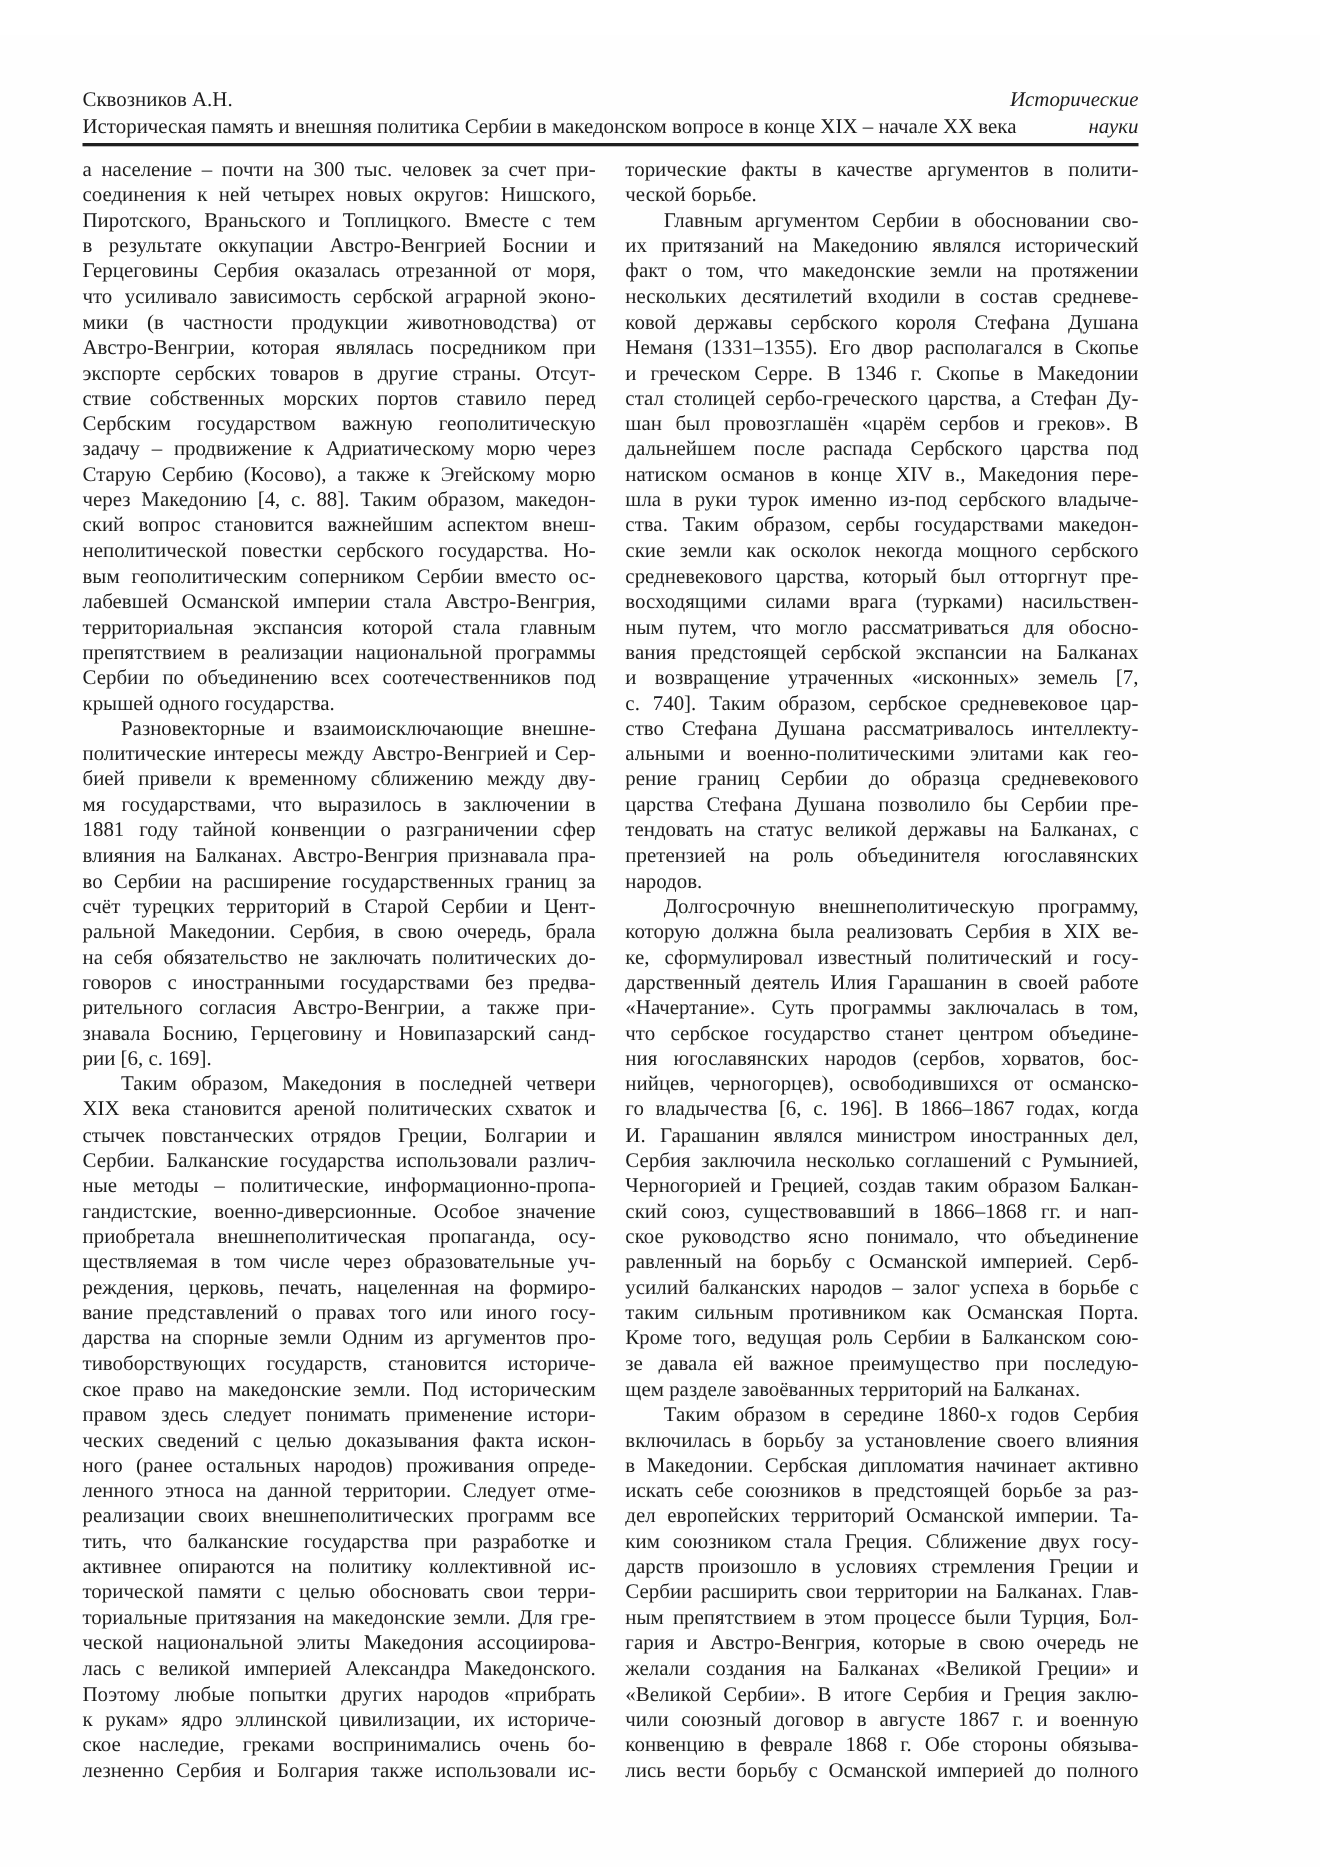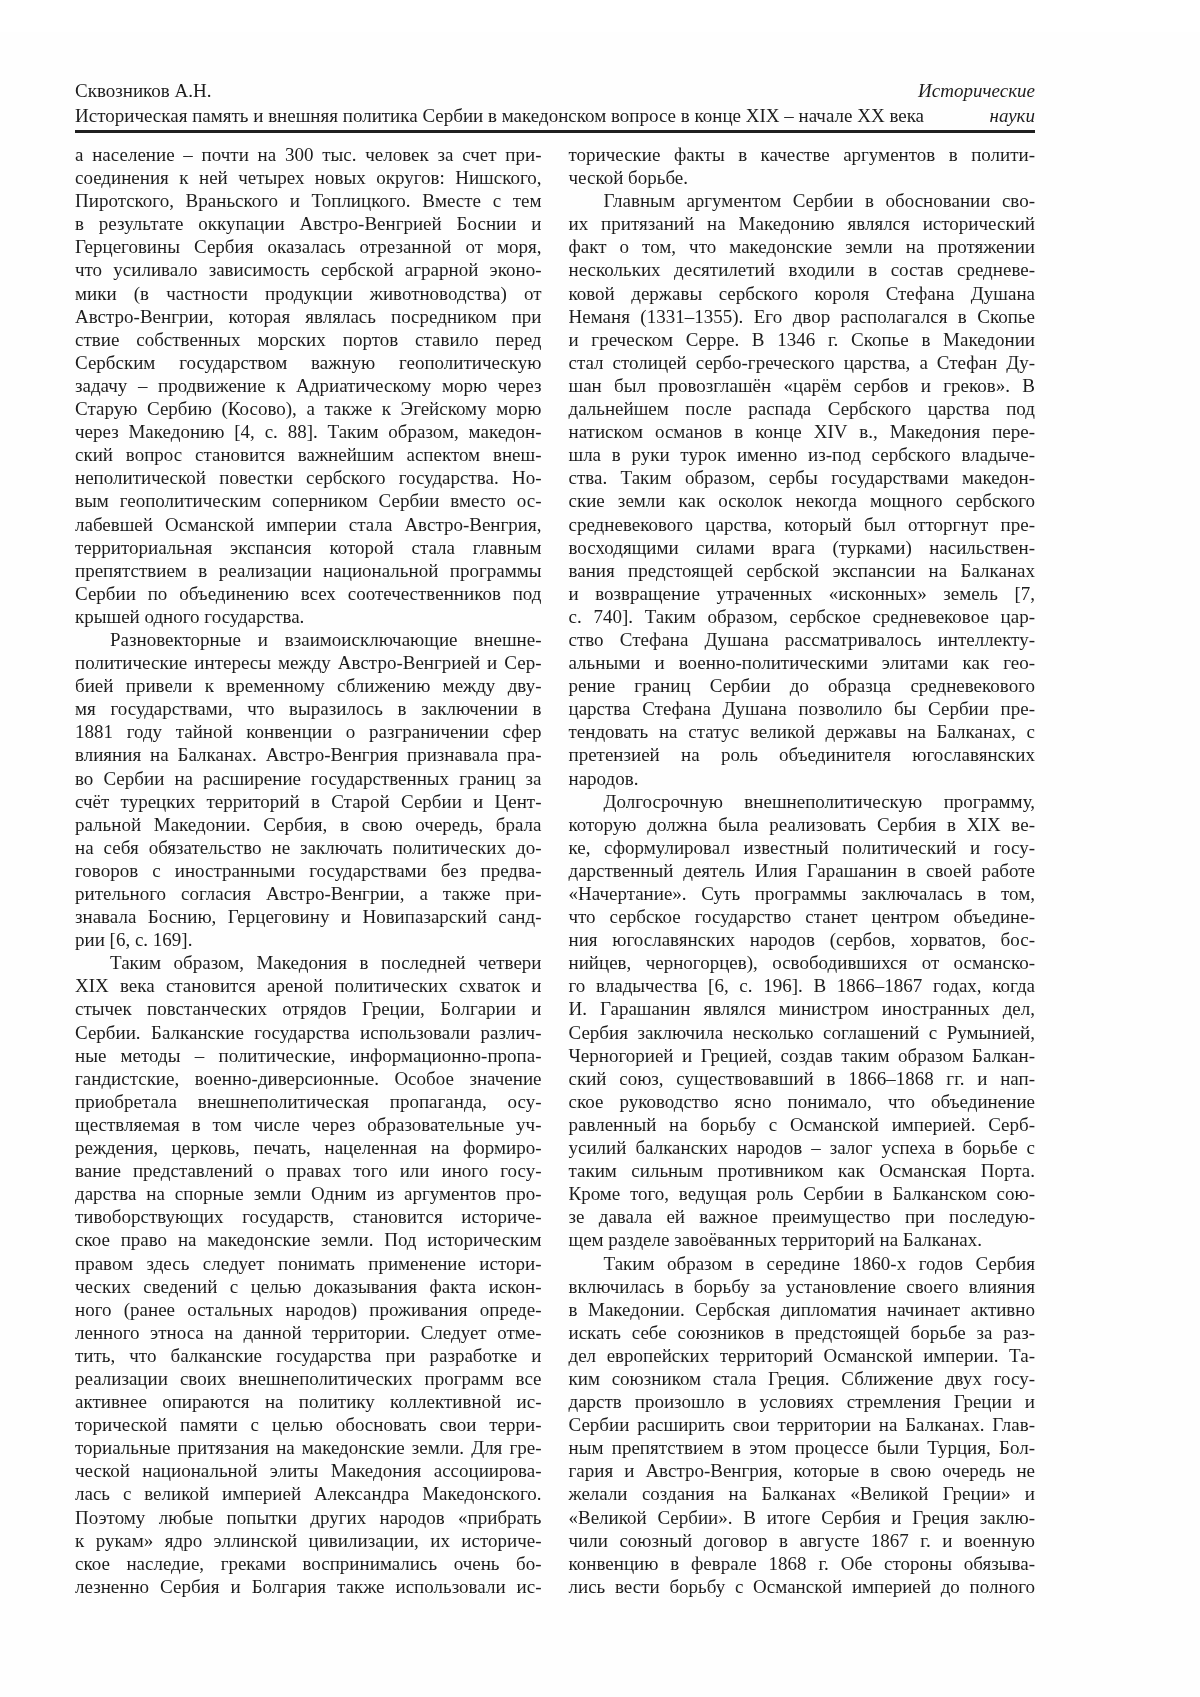--- a/index.html
+++ b/index.html
@@ -48,20 +48,21 @@
       <div class="col" id="left-column">
           <div class="para">
             <div class="line">а население – почти на 300 тыс. человек за счет при-</div>
             <div class="line">соединения к ней четырех новых округов: Нишского,</div>
             <div class="line">Пиротского, Враньского и Топлицкого. Вместе с тем</div>
             <div class="line">в результате оккупации Австро-Венгрией Боснии и</div>
             <div class="line">Герцеговины Сербия оказалась отрезанной от моря,</div>
             <div class="line">что усиливало зависимость сербской аграрной эконо-</div>
             <div class="line">мики (в частности продукции животноводства) от</div>
             <div class="line">Австро-Венгрии, которая являлась посредником при</div>
+            <div class="line">экспорте сербских товаров в другие страны. Отсут-</div>
             <div class="line">ствие собственных морских портов ставило перед</div>
             <div class="line">Сербским государством важную геополитическую</div>
             <div class="line">задачу – продвижение к Адриатическому морю через</div>
             <div class="line">Старую Сербию (Косово), а также к Эгейскому морю</div>
             <div class="line">через Македонию [4, с. 88]. Таким образом, македон-</div>
             <div class="line">ский вопрос становится важнейшим аспектом внеш-</div>
             <div class="line">неполитической повестки сербского государства. Но-</div>
             <div class="line">вым геополитическим соперником Сербии вместо ос-</div>
             <div class="line">лабевшей Османской империи стала Австро-Венгрия,</div>
             <div class="line">территориальная экспансия которой стала главным</div>
@@ -96,22 +97,22 @@
             <div class="line">ществляемая в том числе через образовательные уч-</div>
             <div class="line">реждения, церковь, печать, нацеленная на формиро-</div>
             <div class="line">вание представлений о правах того или иного госу-</div>
             <div class="line">дарства на спорные земли Одним из аргументов про-</div>
             <div class="line">тивоборствующих государств, становится историче-</div>
             <div class="line">ское право на македонские земли. Под историческим</div>
             <div class="line">правом здесь следует понимать применение истори-</div>
             <div class="line">ческих сведений с целью доказывания факта искон-</div>
             <div class="line">ного (ранее остальных народов) проживания опреде-</div>
             <div class="line">ленного этноса на данной территории. Следует отме-</div>
+            <div class="line">реализации своих внешнеполитических программ все</div>
             <div class="line">тить, что балканские государства при разработке и</div>
-            <div class="line">реализации своих внешнеполитических программ все</div>
             <div class="line">активнее опираются на политику коллективной ис-</div>
             <div class="line">торической памяти с целью обосновать свои терри-</div>
             <div class="line">ториальные притязания на македонские земли. Для гре-</div>
             <div class="line">ческой национальной элиты Македония ассоциирова-</div>
             <div class="line">лась с великой империей Александра Македонского.</div>
             <div class="line">Поэтому любые попытки других народов «прибрать</div>
             <div class="line">к рукам» ядро эллинской цивилизации, их историче-</div>
             <div class="line">ское наследие, греками воспринимались очень бо-</div>
             <div class="line">лезненно Сербия и Болгария также использовали ис-</div>
           </div>
@@ -131,20 +132,21 @@
             <div class="line">и греческом Серре. В 1346 г. Скопье в Македонии</div>
             <div class="line">стал столицей сербо-греческого царства, а Стефан Ду-</div>
             <div class="line">шан был провозглашён «царём сербов и греков». В</div>
             <div class="line">дальнейшем после распада Сербского царства под</div>
             <div class="line">натиском османов в конце XIV в., Македония пере-</div>
             <div class="line">шла в руки турок именно из-под сербского владыче-</div>
             <div class="line">ства. Таким образом, сербы государствами македон-</div>
             <div class="line">ские земли как осколок некогда мощного сербского</div>
             <div class="line">средневекового царства, который был отторгнут пре-</div>
             <div class="line">восходящими силами врага (турками) насильствен-</div>
+            <div class="line">ным путем, что могло рассматриваться для обосно-</div>
             <div class="line">вания предстоящей сербской экспансии на Балканах</div>
             <div class="line">и возвращение утраченных «исконных» земель [7,</div>
             <div class="line">с. 740]. Таким образом, сербское средневековое цар-</div>
             <div class="line">ство Стефана Душана рассматривалось интеллекту-</div>
             <div class="line">альными и военно-политическими элитами как гео-</div>
             <div class="line">рение границ Сербии до образца средневекового</div>
             <div class="line">царства Стефана Душана позволило бы Сербии пре-</div>
             <div class="line">тендовать на статус великой державы на Балканах, с</div>
             <div class="line">претензией на роль объединителя югославянских</div>
             <div class="line end-line">народов.</div>

